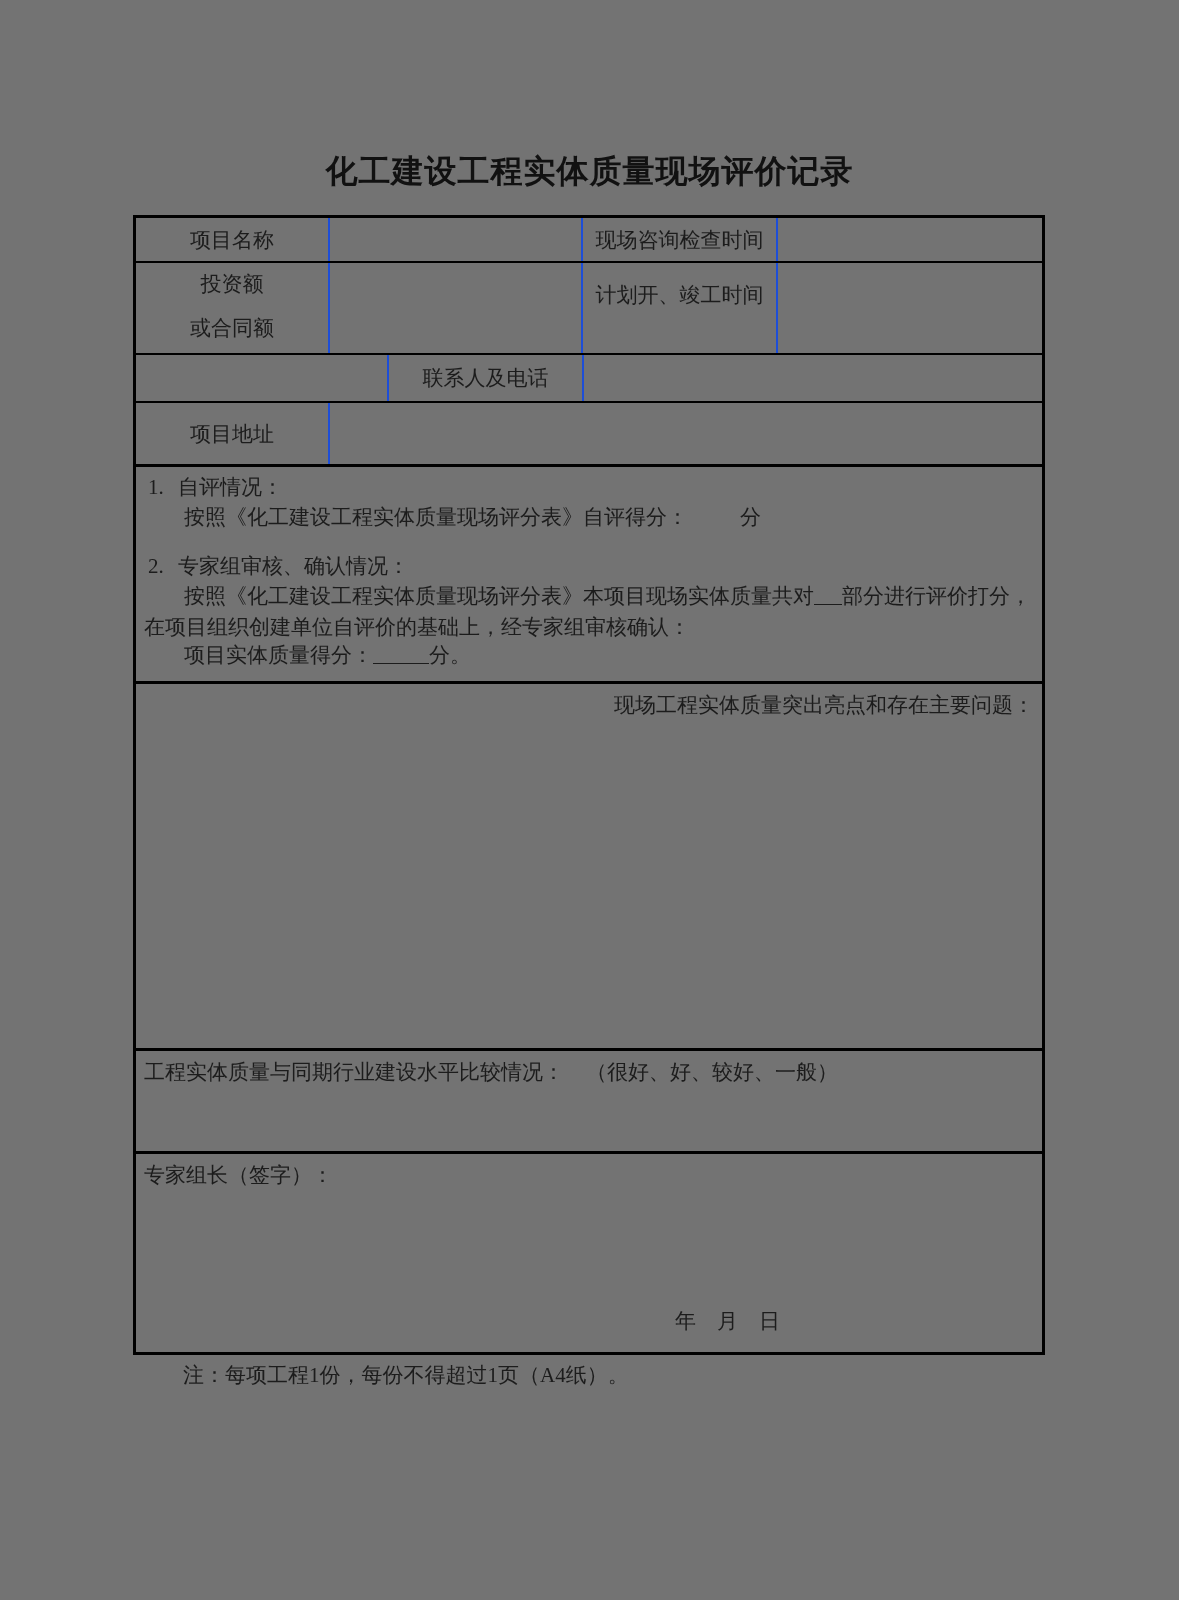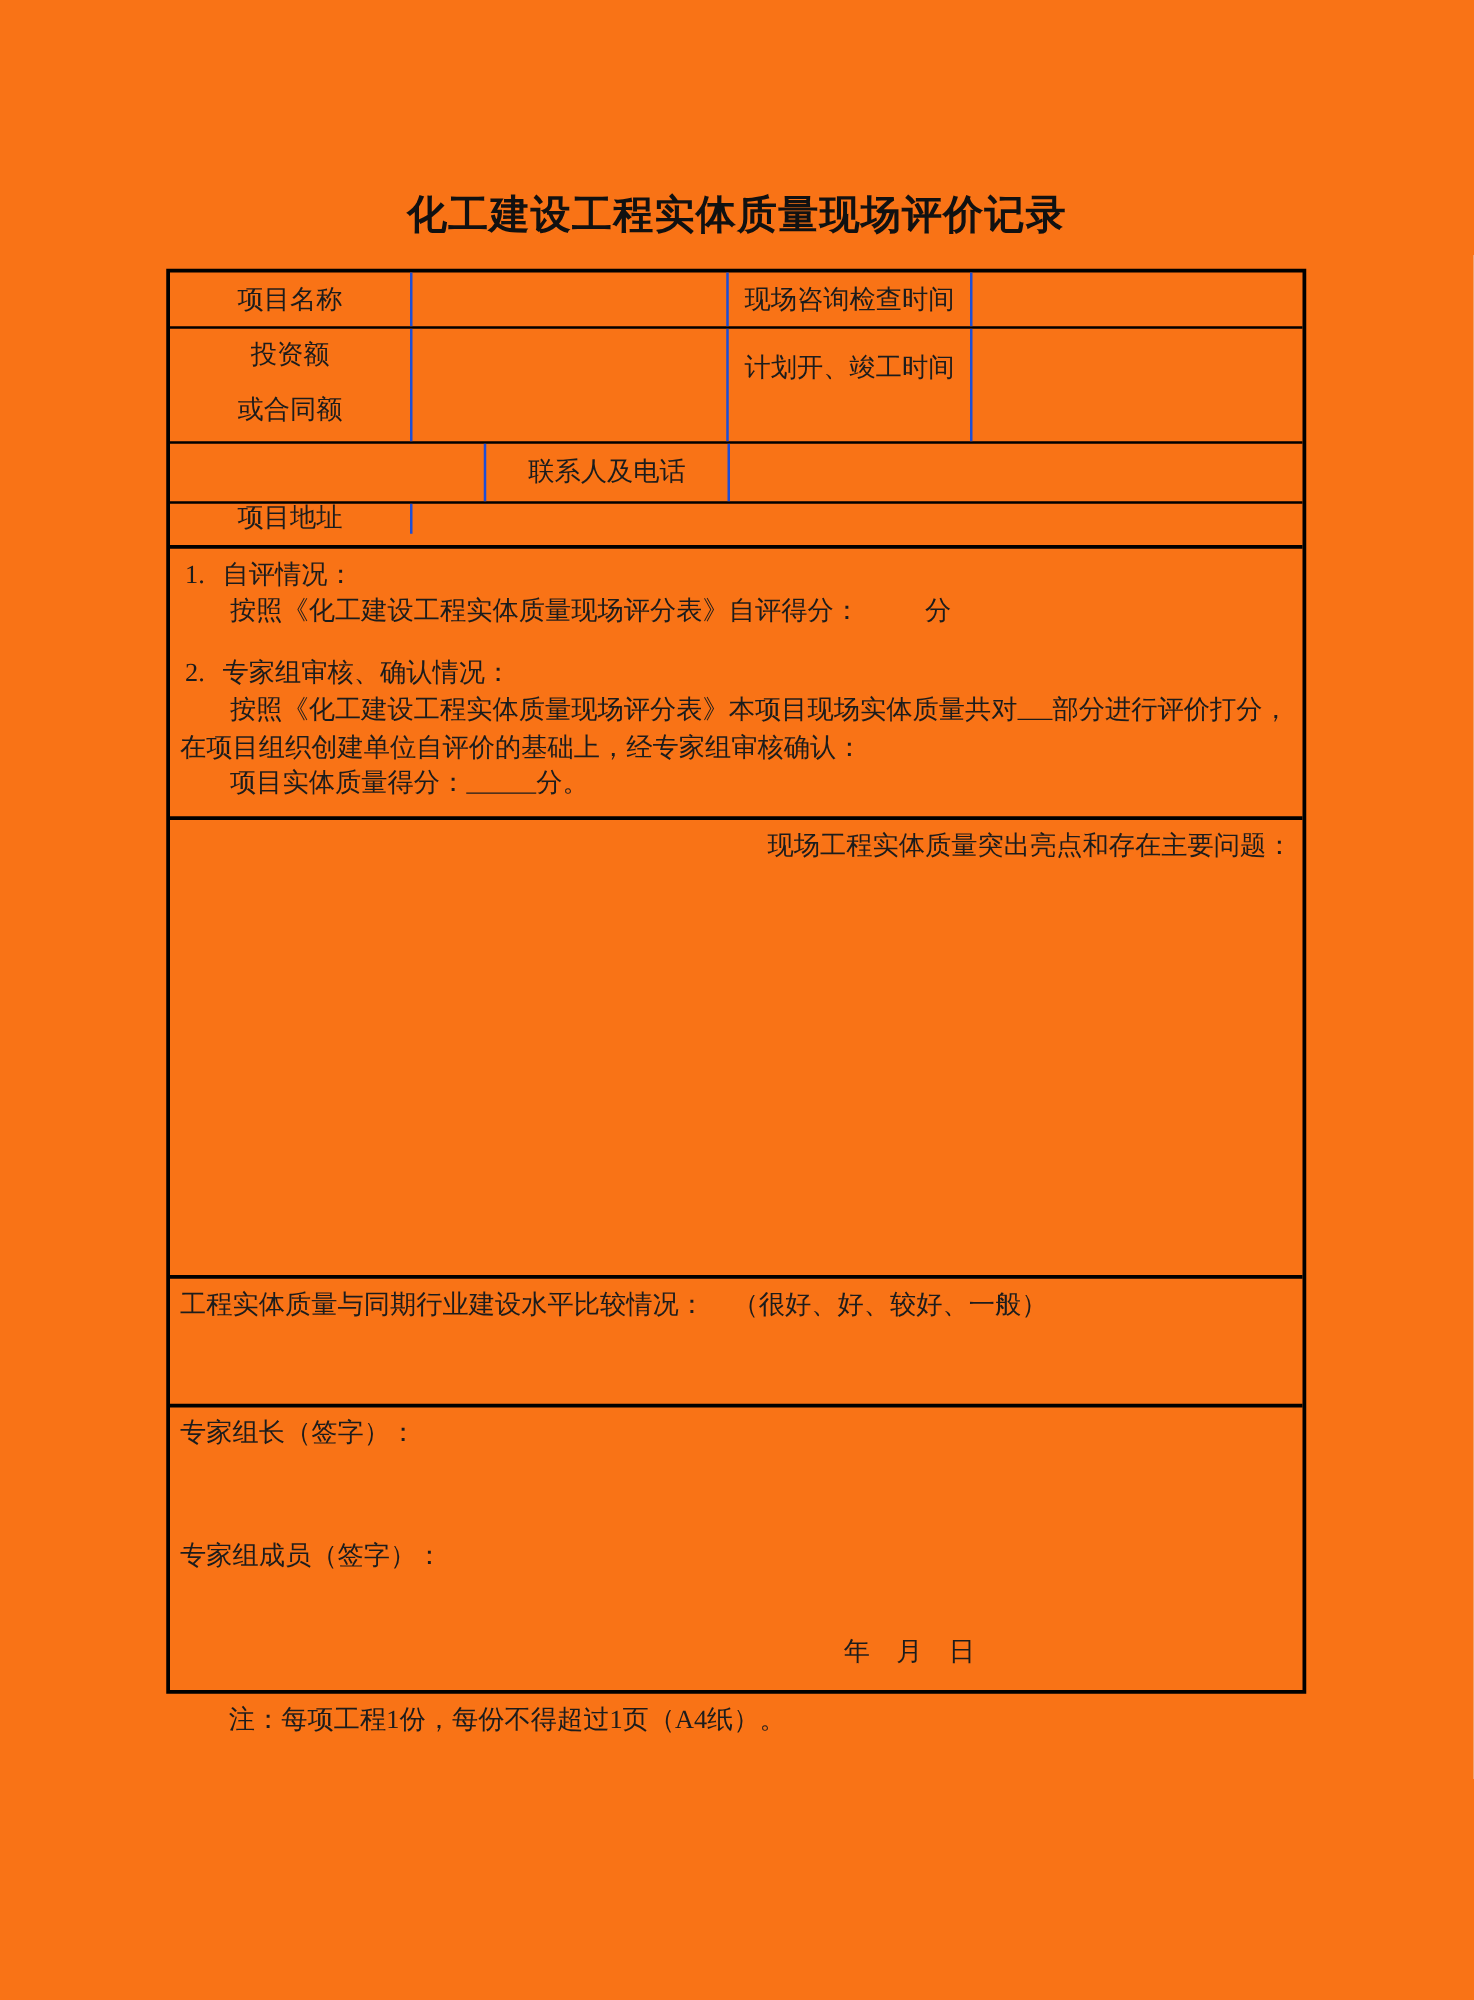--- a/index.html
+++ b/index.html
@@ -1,20 +1,20 @@
 <!DOCTYPE html>
 <html><head>
 <meta charset="utf-8">
 <style>
   html,body{margin:0;padding:0;background:#e8e8e8;}
   .page{
     position:relative;
     width:1179px;height:1600px;
     margin:0 auto;
-    background:#f97316;
+    background:#737373;
     font-family:"Liberation Sans",sans-serif;
     color:#1c1c1c;
     overflow:hidden;
   }
   .title{
     position:absolute;top:150px;left:0;width:100%;
     margin:0;text-align:center;
     font-size:32px;font-weight:bold;letter-spacing:1px;
     color:#111;
   }
@@ -23,21 +23,21 @@
     width:912px;height:1140px;
     border:3px solid #000;
     box-sizing:border-box;
     display:flex;flex-direction:column;
   }
   
   .row{display:flex;border-bottom:2px solid #000;box-sizing:border-box;flex:0 0 auto;}
   .r1{height:45px;}
   .r2{height:92px;}
   .r3{height:48px;}
-  .r4{height:36px;border-bottom-width:3px;flex-direction:column;}
+  .r4{height:64px;border-bottom-width:3px;}
   .cell{box-sizing:border-box;overflow:hidden;}
   .vline{border-right:2px solid #1d4ed8;}
   .c1{width:194px;}
   .c2{width:253px;}
   .c3{width:195px;}
   .c4{flex:1;}
   .label-cell{
     display:flex;align-items:center;justify-content:center;
     font-size:21px;line-height:24px;text-align:center;
   }
@@ -145,21 +145,20 @@
     <div class="section sC">
       <div>
         <span>工程实体质量与同期行业建设水平比较情况：</span><span style="display:inline-block;width:22px;"></span><span>（很好、好、较好、一般）</span>
       </div>
       <div class="fill-area"></div>
     </div>
 
     <div class="section sD">
       <div>专家组长（签字）：</div>
       <div class="sign-space-1"></div>
-      <div>专家组成员（签字）：</div>
       <div class="sign-space-2"></div>
       <div class="date-line">年　月　日</div>
     </div>
 
   </div>
 
   <div class="footnote">注：每项工程1份，每份不得超过1页（A4纸）。</div>
 
 </div>
 

